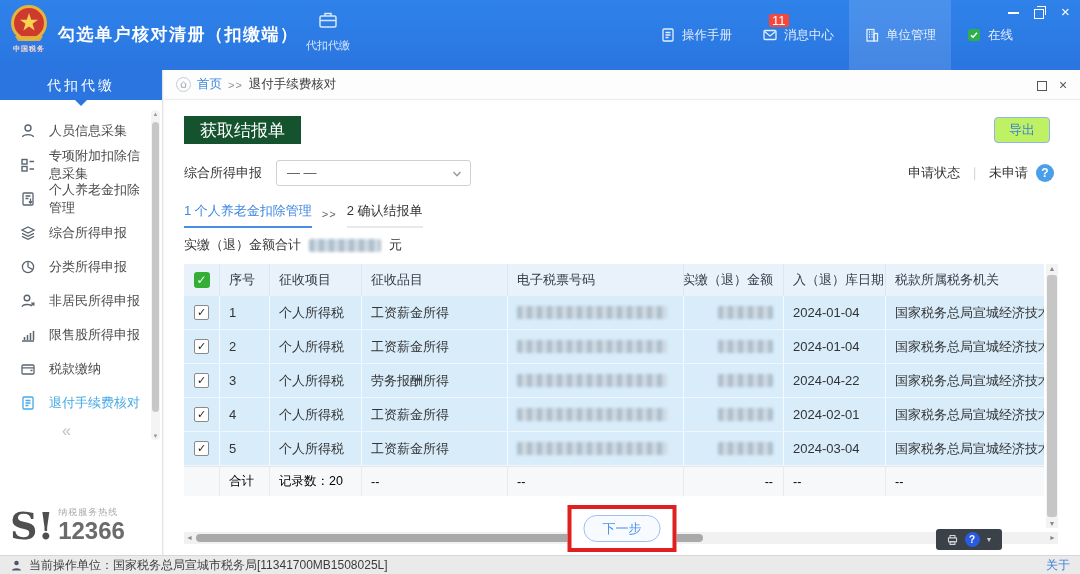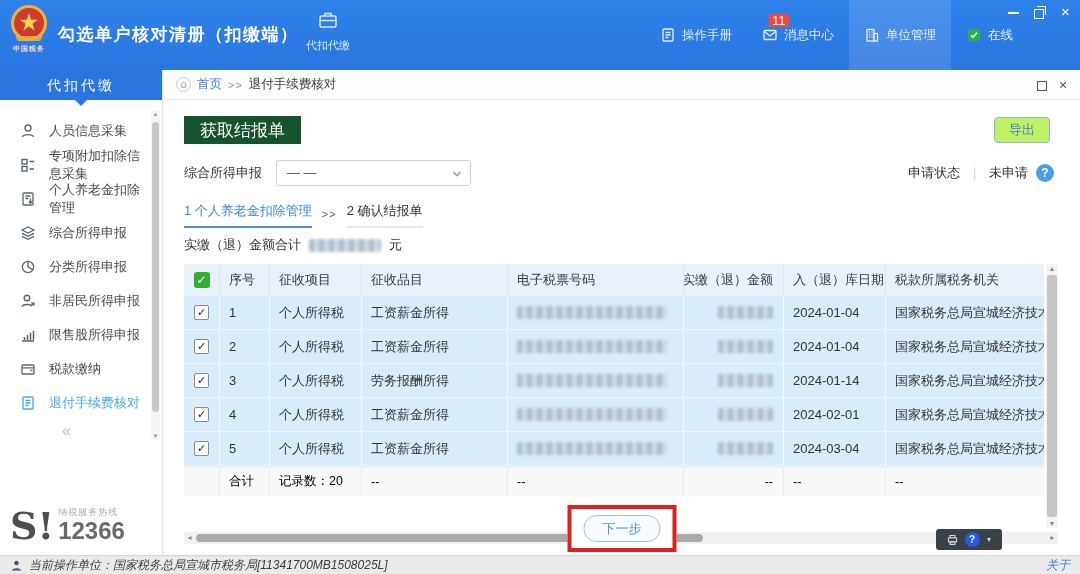--- a/index.html
+++ b/index.html
@@ -120,21 +120,21 @@
 
   .capture-widget { position:absolute; left:936px; top:529px; width:66px; height:21px; background:#3b4149; border-radius:3px;
                     display:flex; align-items:center; justify-content:center; gap:6px; z-index:6; }
   .cw-printer { width:13px; height:13px; color:#d8d8d8; }
   .cw-q { width:15px; height:15px; border-radius:50%; background:#2a5ae0; color:#fff; font-size:10px; font-weight:bold;
           text-align:center; line-height:15px; }
   .cw-caret { color:#cfcfcf; font-size:7px; }
 
   
   .statusbar { position:absolute; left:0; right:0; bottom:0; height:19px; background:#eaeaea; border-top:1px solid #d7d7d7;
-               display:flex; align-items:center; padding:0 10px; font-size:12px; color:#3c3c3c; z-index:7;font-style:italic; }
+               display:flex; align-items:center; padding:0 10px; font-size:12px; color:#3c3c3c; z-index:7; }
   .sb-user-icon { width:13px; height:13px; margin-right:6px; color:#4c566a; }
   .sb-about { margin-left:auto; color:#3f7fd6; cursor:pointer; }
 
   svg { display:block; width:100%; height:100%; }
 </style>
 </head>
 <body>
 
 <div class="app">
 
@@ -415,21 +415,21 @@
               </div>
               <div class="td c1">3</div>
               <div class="td c2">个人所得税</div>
               <div class="td c3">劳务报酬所得</div>
               <div class="td c4">
                 <span class="masked tk"></span>
               </div>
               <div class="td c5">
                 <span class="masked amt"></span>
               </div>
-              <div class="td c6">2024-01-14</div>
+              <div class="td c6">2024-04-22</div>
               <div class="td c7">国家税务总局宣城经济技术...</div>
             </div>
             <div class="trow">
               <div class="td c0">
                 <span class="cb">✓</span>
               </div>
               <div class="td c1">4</div>
               <div class="td c2">个人所得税</div>
               <div class="td c3">工资薪金所得</div>
               <div class="td c4">

